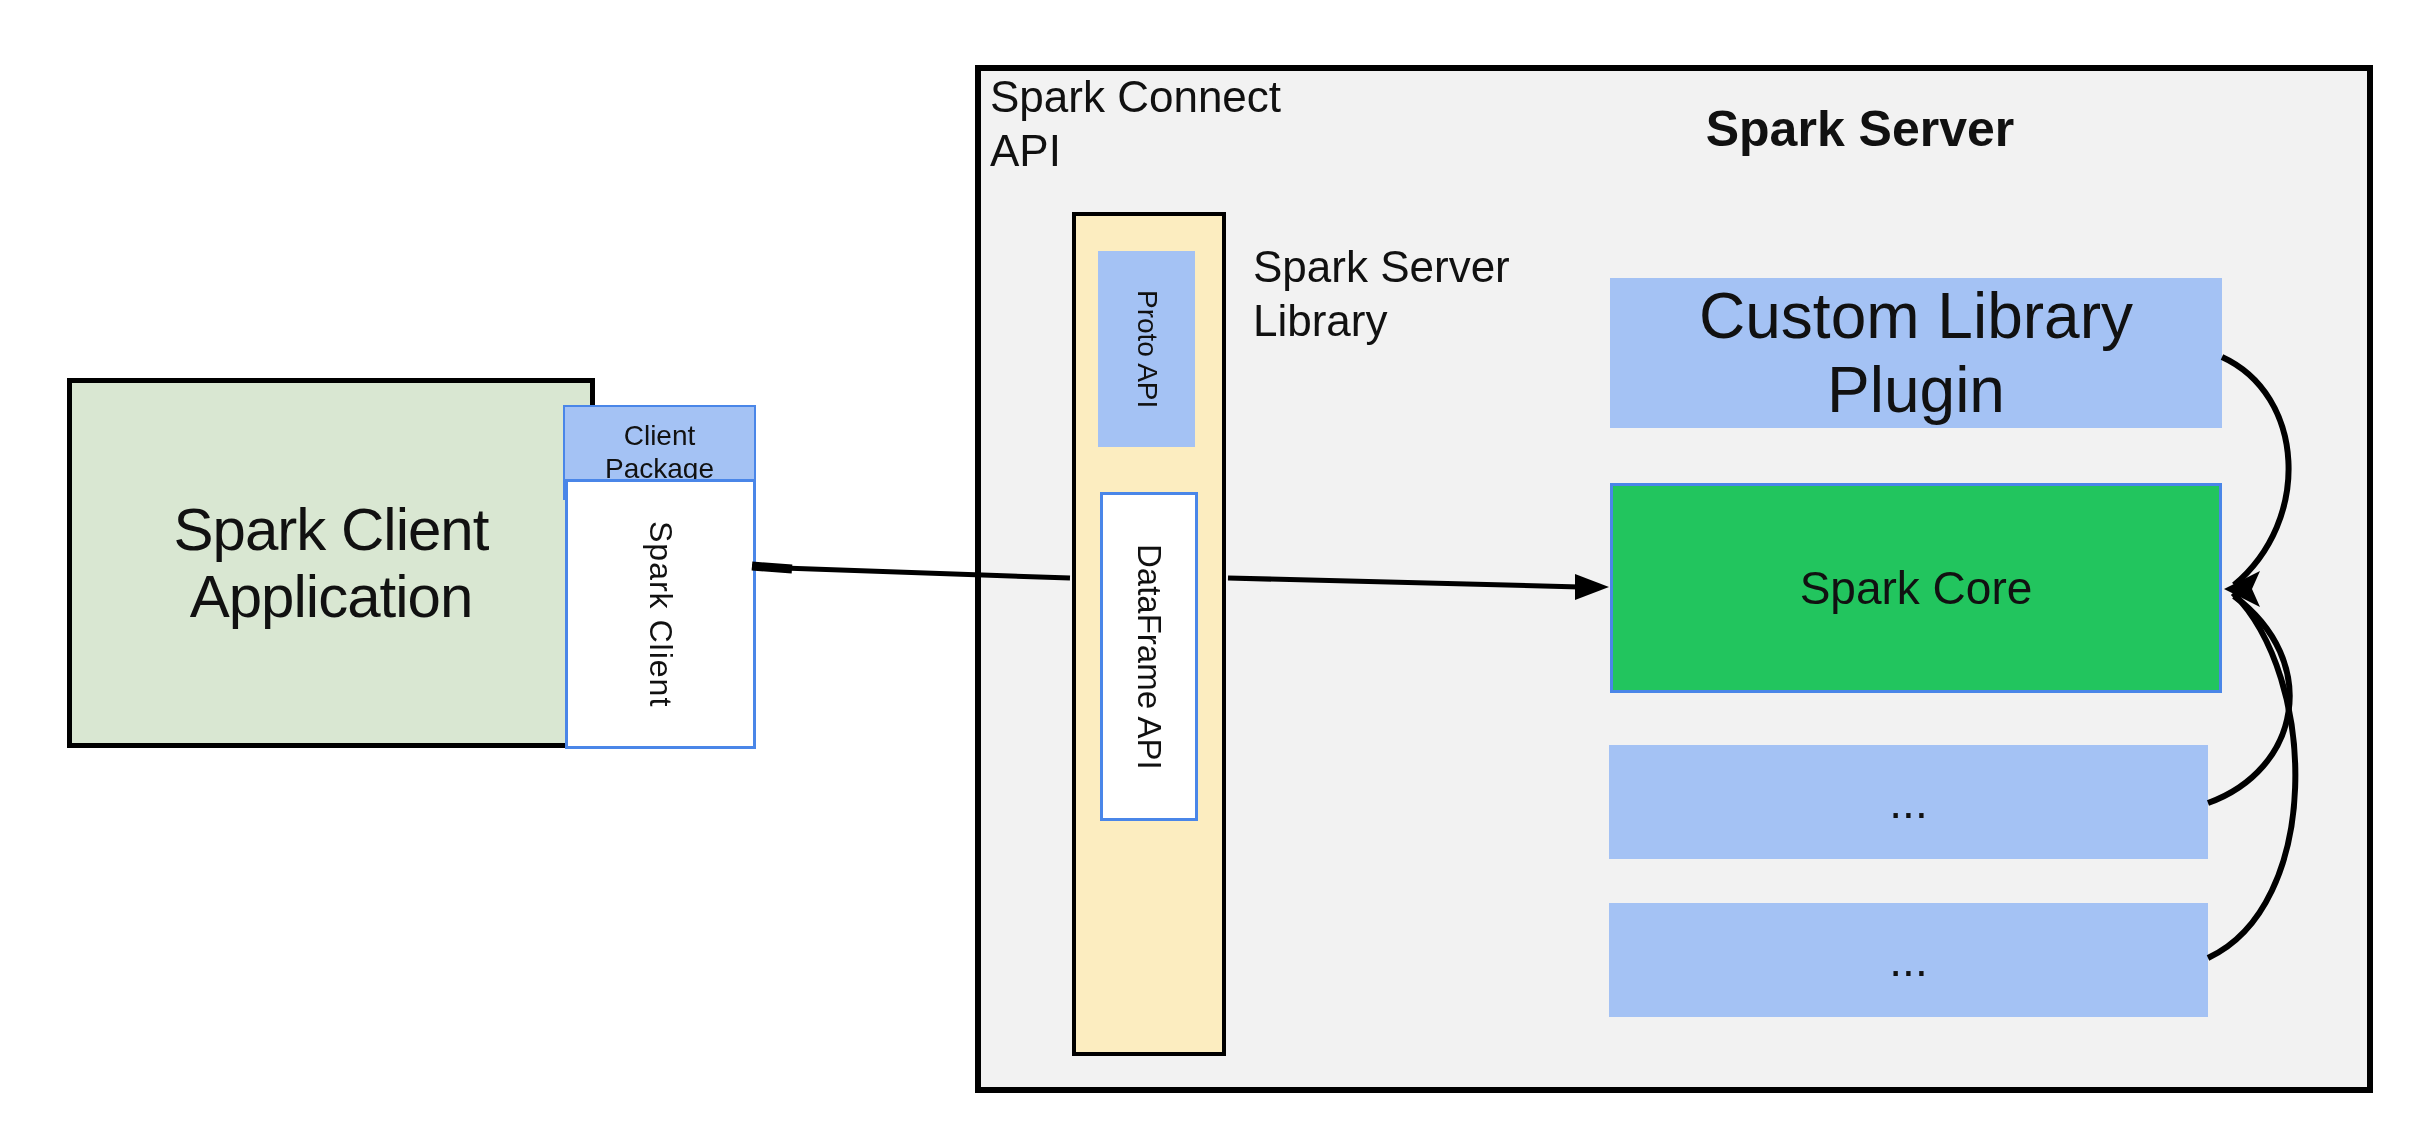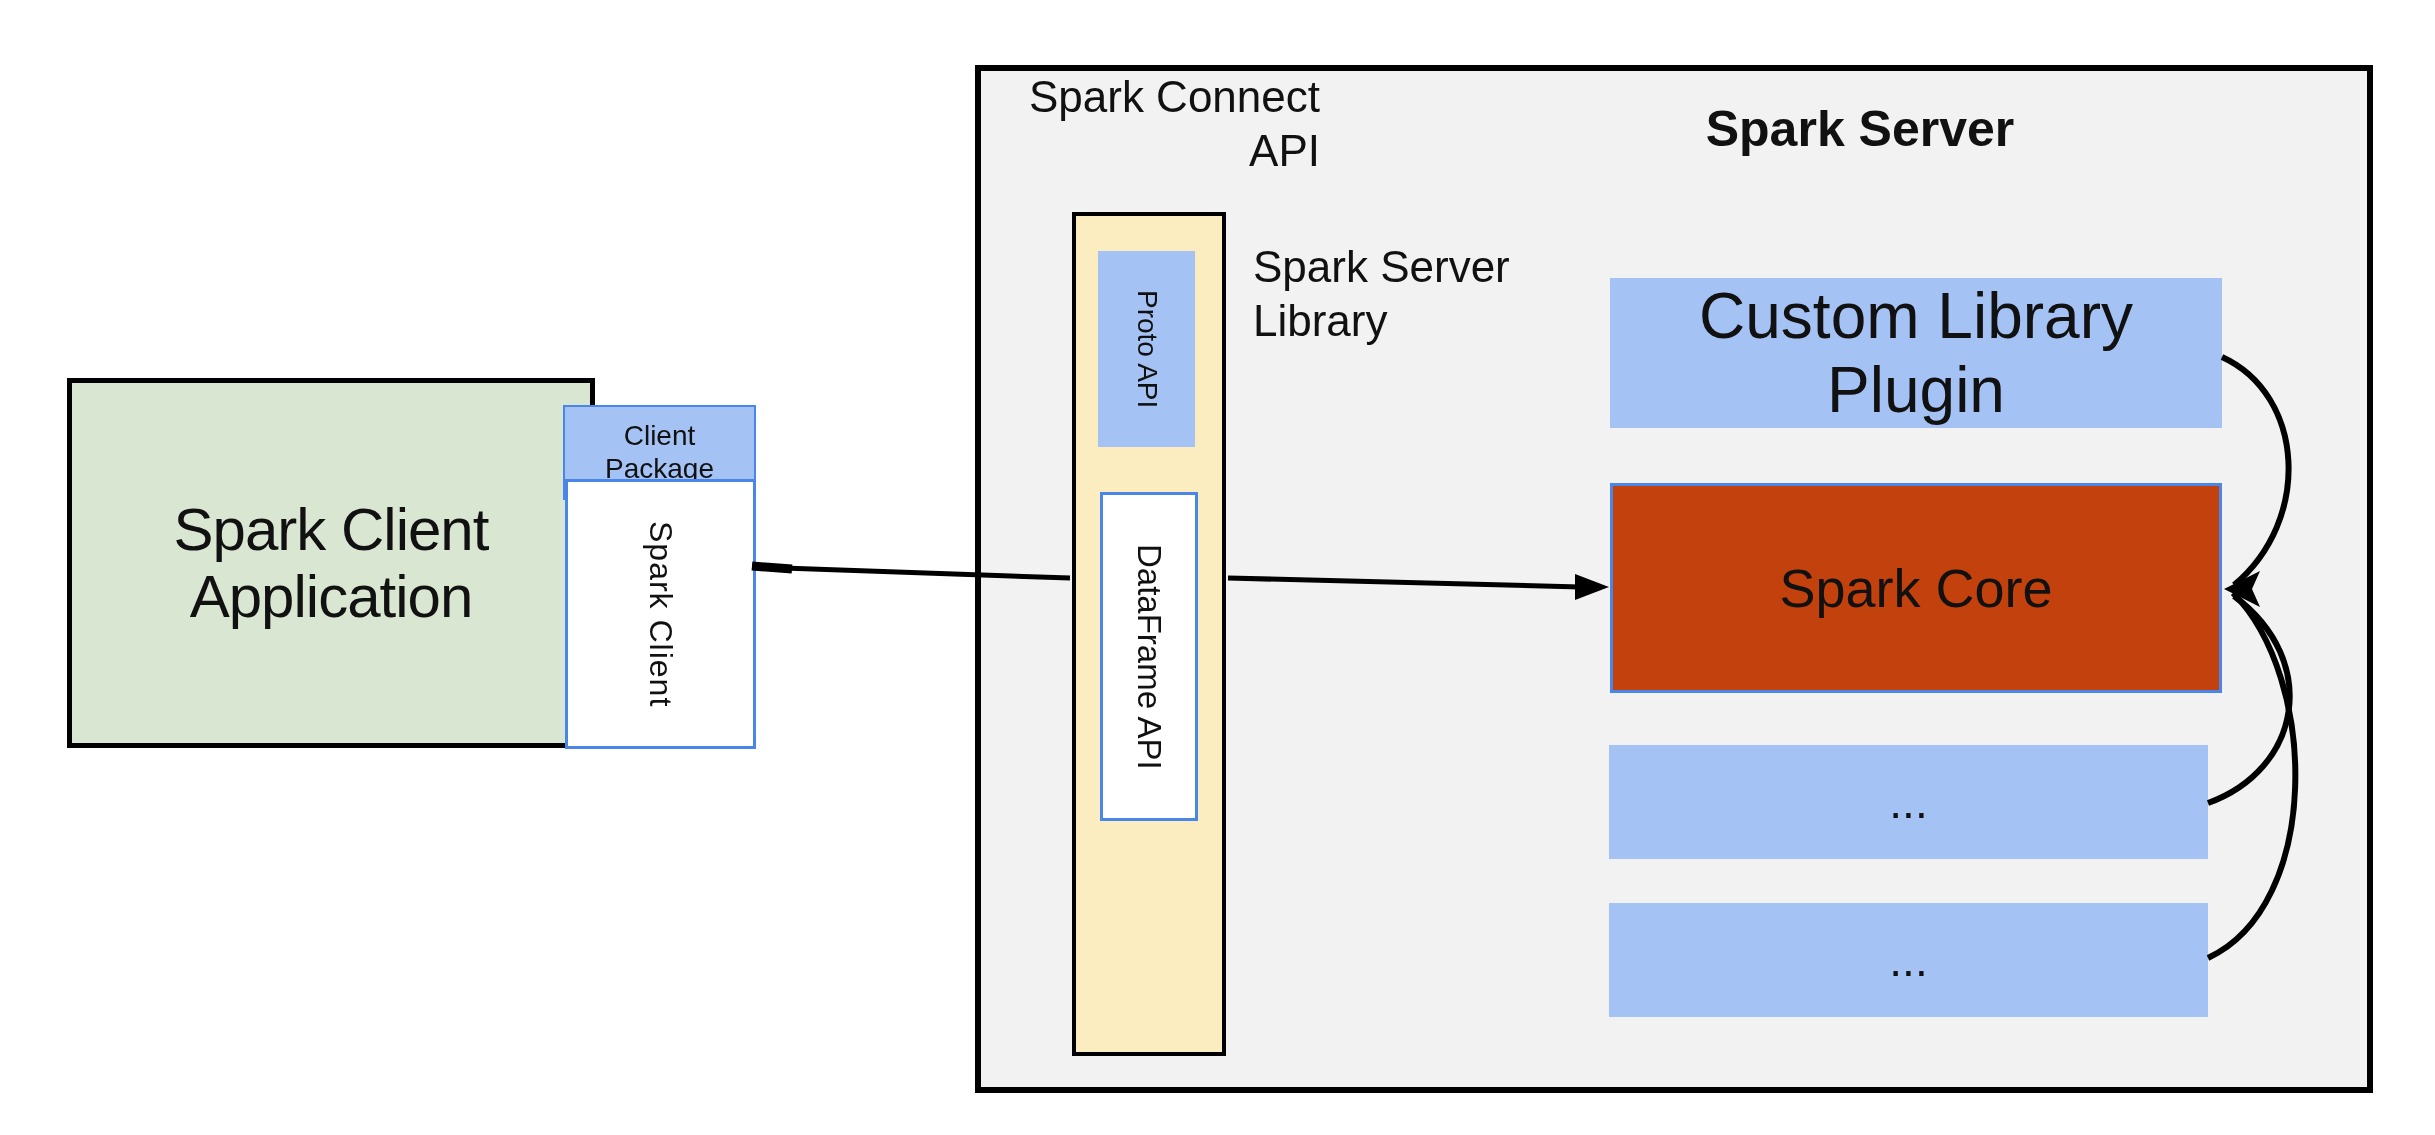--- a/index.html
+++ b/index.html
@@ -28,36 +28,36 @@
     font-size:28px;line-height:1.16;margin-top:21px;}
   .spark-client-box{left:565px;top:479px;width:191px;height:270px;
     background:#ffffff;border:3px solid var(--blue-border);z-index:2;}
   .vtext{writing-mode:vertical-lr;text-orientation:mixed;}
   .spark-client-box .vtext{font-size:32px;letter-spacing:1px;}
 
   
   .server-container{left:975px;top:65px;width:1398px;height:1028px;
     background:var(--gray-fill);border:6px solid var(--line);z-index:0;}
   .connect-heading{left:990px;top:70px;width:330px;font-size:44px;line-height:1.22;
-    text-align:right;z-index:2;}
+    text-align:left;z-index:2;}
   .yellow-col{left:1072px;top:212px;width:154px;height:844px;
     background:var(--yellow-fill);border:4px solid var(--line);z-index:1;}
   .proto-box{left:1098px;top:251px;width:97px;height:196px;
     background:var(--blue-fill);z-index:2;font-size:28px;}
   .df-box{left:1100px;top:492px;width:98px;height:329px;
     background:#ffffff;border:3px solid var(--blue-border);z-index:2;font-size:33px;}
   .lib-caption{left:1253px;top:240px;width:340px;font-size:44px;line-height:1.22;
     text-align:left;z-index:2;}
   .server-title{left:1660px;top:100px;width:400px;text-align:center;
     font-size:50px;font-weight:bold;z-index:2;}
 
   .plugin-box{left:1610px;top:278px;width:612px;height:150px;
     background:var(--blue-fill);z-index:2;font-size:64px;}
   .core-box{left:1610px;top:483px;width:612px;height:210px;
-    background:#c2410c;border:3px solid var(--blue-border);z-index:2;font-size:54px;}
+    background:#22c55e;border:3px solid var(--blue-border);z-index:2;font-size:46px;}
   .slot-box{left:1609px;width:599px;height:114px;background:var(--blue-fill);
     z-index:2;font-size:46px;}
   .slot-1{top:745px;}
   .slot-2{top:903px;}
 
   svg.wires{position:absolute;left:0;top:0;width:2435px;height:1135px;z-index:5;pointer-events:none;}
 </style>
 </head>
 <body>
 

